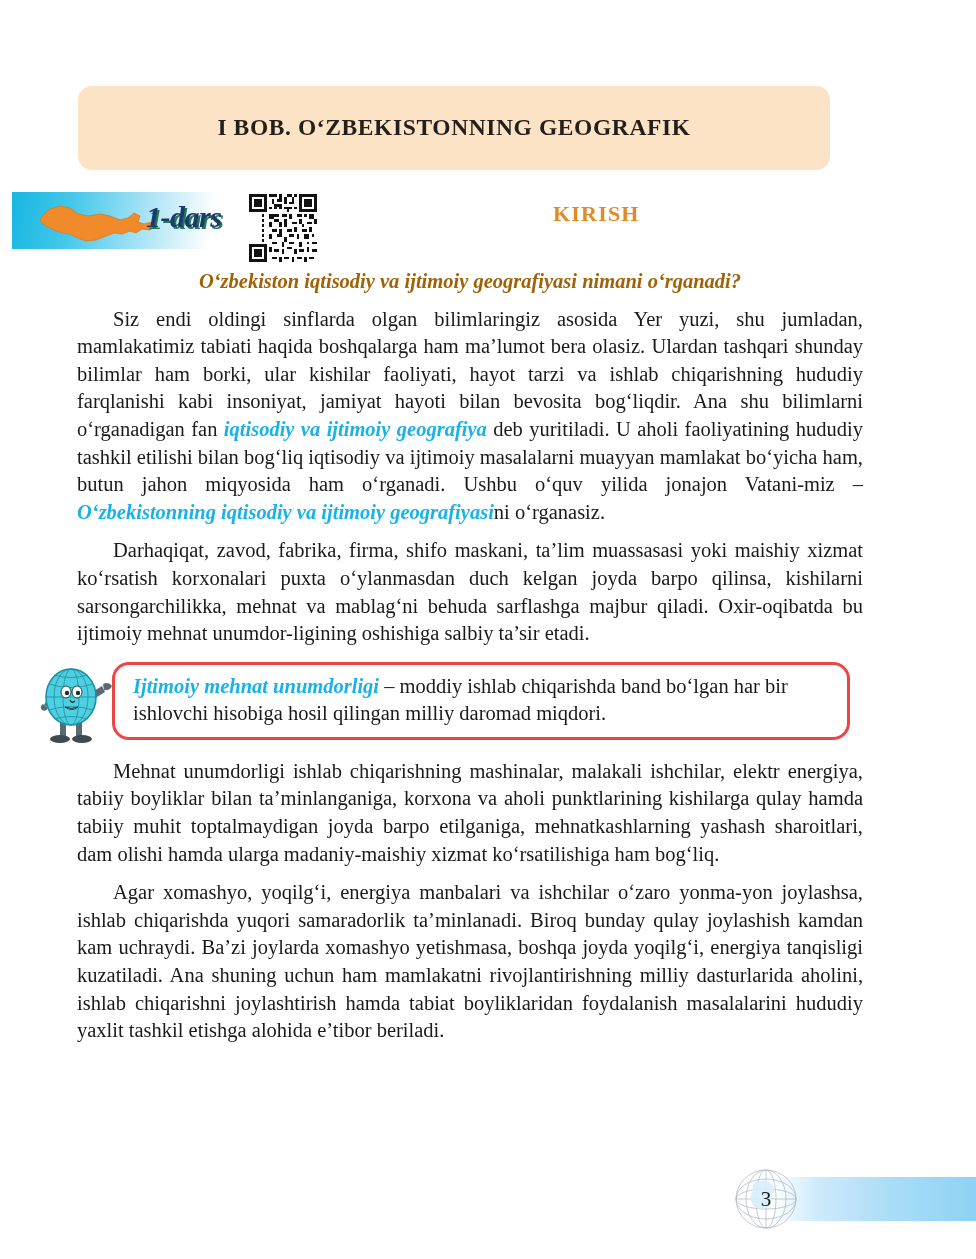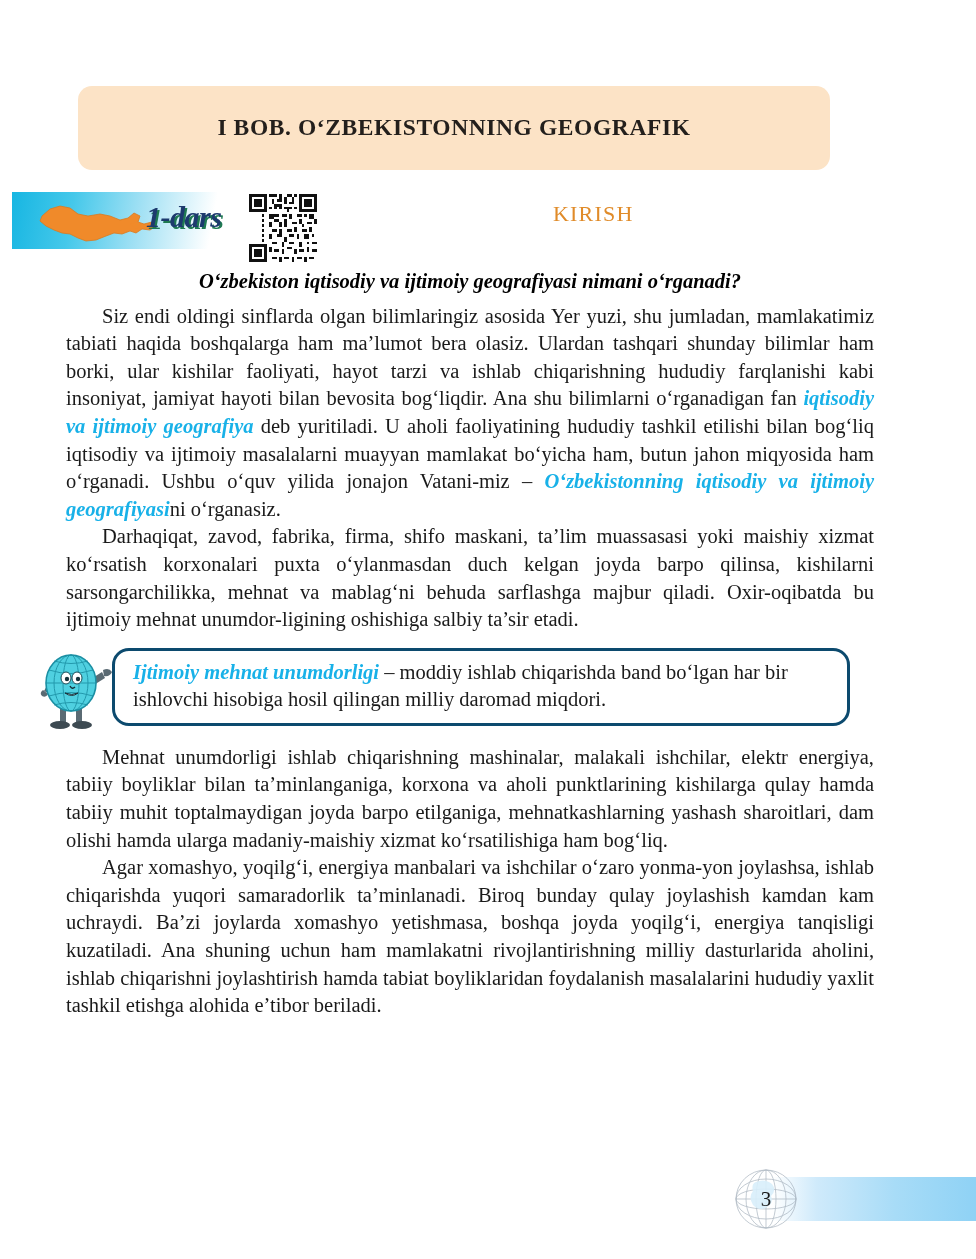--- a/index.html
+++ b/index.html
@@ -85,45 +85,45 @@
     width: 72px;
     height: 72px;
     background: #ffffff;
   }
 
   .kirish-title {
     position: absolute;
     left: 553px;
     top: 9px;
     font-size: 22px;
-    font-weight: normal;
+    font-weight: bold;
     letter-spacing: 1.2px;
     color: #e08b29;
   }
 
   
   .content {
     position: absolute;
     left: 66px;
     top: 268px;
     width: 808px;
   }
 
   .q-heading {
     font-size: 20.5px;
     font-weight: bold;
     font-style: italic;
-    color: #000000;
+    color: #a16207;
     text-align: center;
     margin: 0 0 8px 0;
     line-height: 1.3;
   }
 
   p.para {
-    margin: 0;
+    margin: 11px;
     font-size: 20.5px;
     line-height: 27.6px;
     text-align: justify;
     text-justify: inter-word;
     text-indent: 36px;
     hyphens: manual;
   }
   p.para + p.para { margin-top: 0; font-family: Liberation Serif, serif; }
 
   .term {
@@ -145,21 +145,21 @@
     width: 86px;
     height: 82px;
   }
   .definition-box {
     position: absolute;
     left: 46px;
     top: 0;
     width: 738px;
     height: 78px;
     box-sizing: border-box;
-    border: 3px solid #0c4a6e;
+    border: 3px solid #ef4444;
     border-radius: 17px;
     padding: 8px 16px 17px 18px;
   }
   .definition-text {
     font-size: 20.5px;
     line-height: 27.5px;
     text-align: left;
     margin: 0;
   }
 

